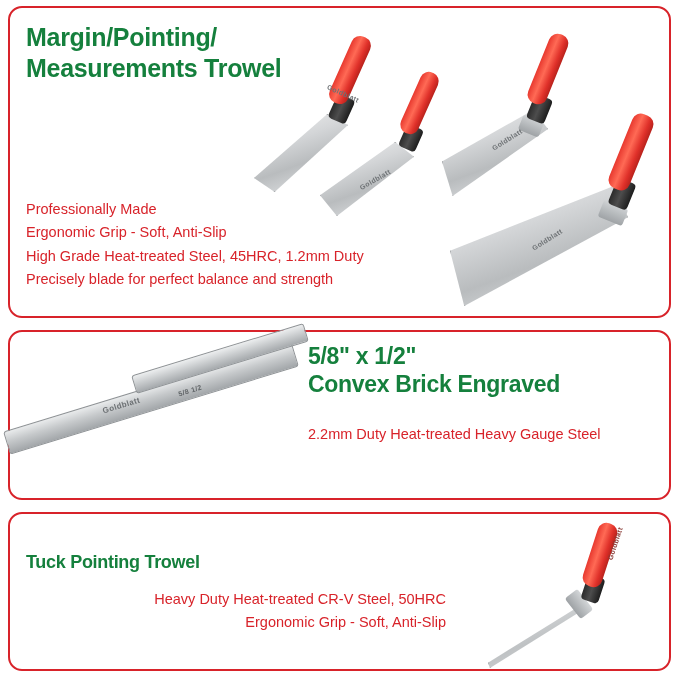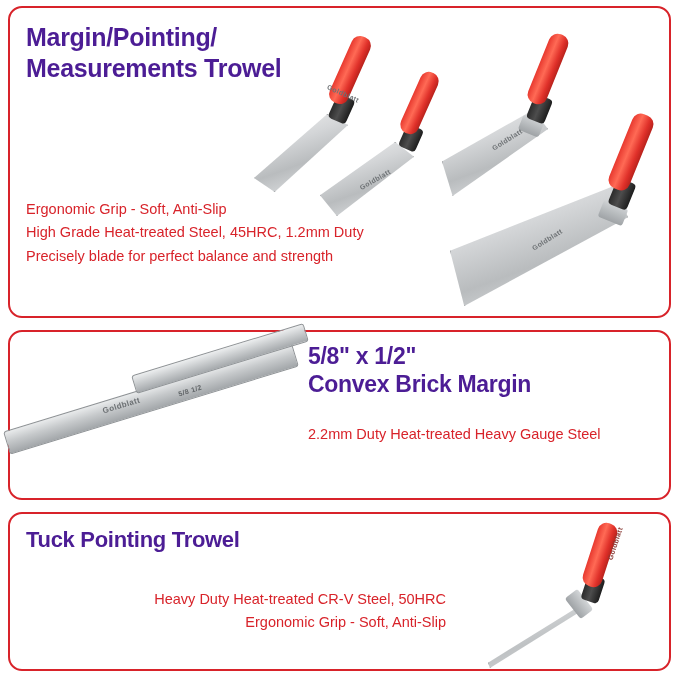--- a/index.html
+++ b/index.html
@@ -30,39 +30,39 @@
     border-radius: 14px;
     background: #ffffff;
   }
   #panel-1 { top: 6px;   height: 312px; }
   #panel-2 { top: 330px; height: 170px; }
   #panel-3 { top: 512px; height: 159px; }
 
   
   .heading {
     position: absolute;
-    color: #4c1d95;
+    color: #15803d;
     font-weight: bold;
     line-height: 1.22;
     letter-spacing: -0.3px;
   }
   #heading-1 {
     left: 26px; top: 22px;
     font-size: 25px;
     width: 330px;
   }
   #heading-2 {
     left: 308px; top: 342px;
     font-size: 23px;
     width: 340px;
     text-align: left;
   }
   #heading-3 {
-    left: 26px; top: 527px;
-    font-size: 22px;
+    left: 26px; top: 552px;
+    font-size: 18px;
     width: 340px;
   }
 
   
   .features {
     position: absolute;
     color: #d8232a;
     font-size: 14.5px;
     line-height: 1.62;
   }
@@ -223,37 +223,38 @@
       <div class="brand" id="t4-brand">Goldblatt</div>
     </div>
   </div>
 
   <div class="heading" id="heading-1">
     <div id="h1a">Margin/Pointing/</div>
     <div id="h1b">Measurements Trowel</div>
   </div>
 
   <div class="features" id="features-1">
+    <div>Professionally Made</div>
     <div>Ergonomic Grip - Soft, Anti-Slip</div>
     <div>High Grade Heat-treated Steel, 45HRC, 1.2mm Duty</div>
     <div>Precisely blade for perfect balance and strength</div>
   </div>
 
   <div class="panel" id="panel-2"></div>
 
   <div class="art" id="jointer">
     <div id="j-bar"></div>
     <div id="j-bar2"></div>
     <div class="brand" id="j-brand">Goldblatt</div>
     <div class="brand" id="j-marks">5/8  1/2</div>
   </div>
 
   <div class="heading" id="heading-2">
     <div>5/8" x 1/2"</div>
-    <div>Convex Brick Margin</div>
+    <div>Convex Brick Engraved</div>
   </div>
 
   <div class="features" id="features-2">
     <div>2.2mm Duty Heat-treated Heavy Gauge Steel</div>
   </div>
 
   <div class="panel" id="panel-3"></div>
 
   <div class="art" id="tuck">
     <div id="tk-blade"></div>

